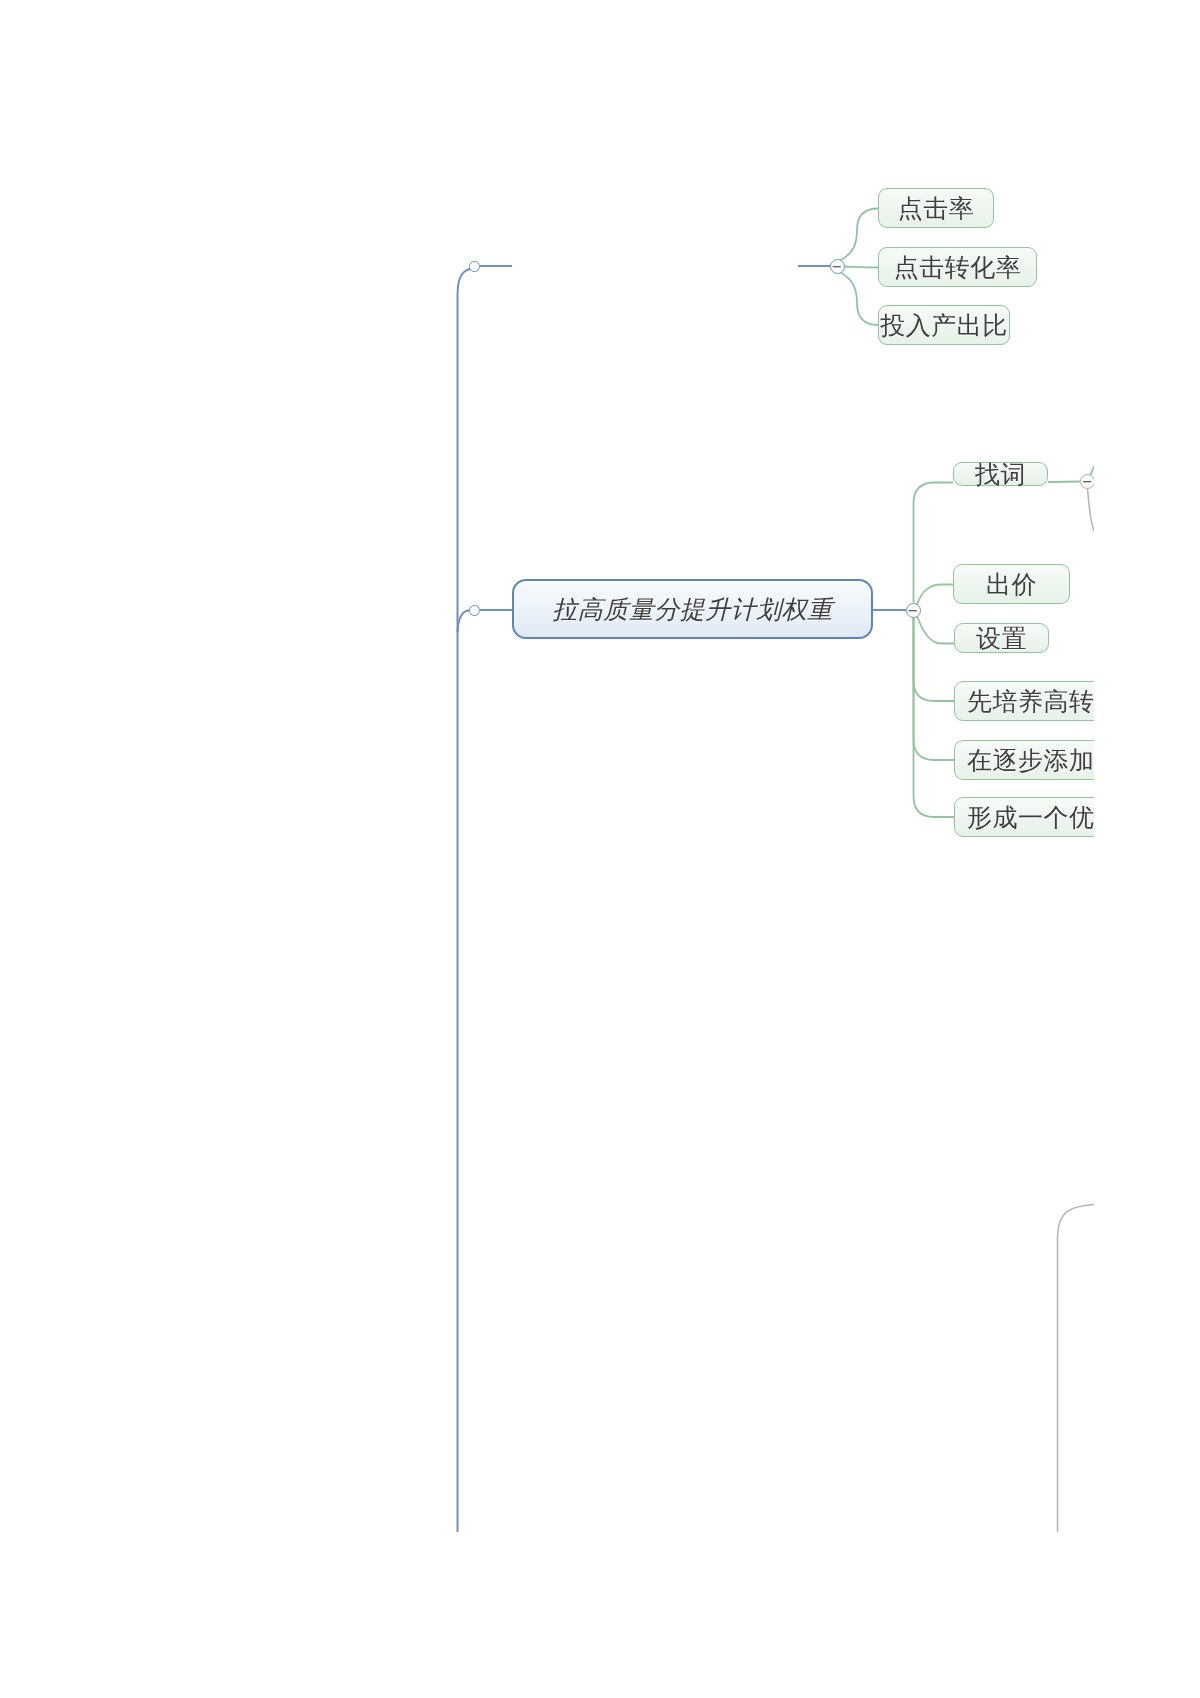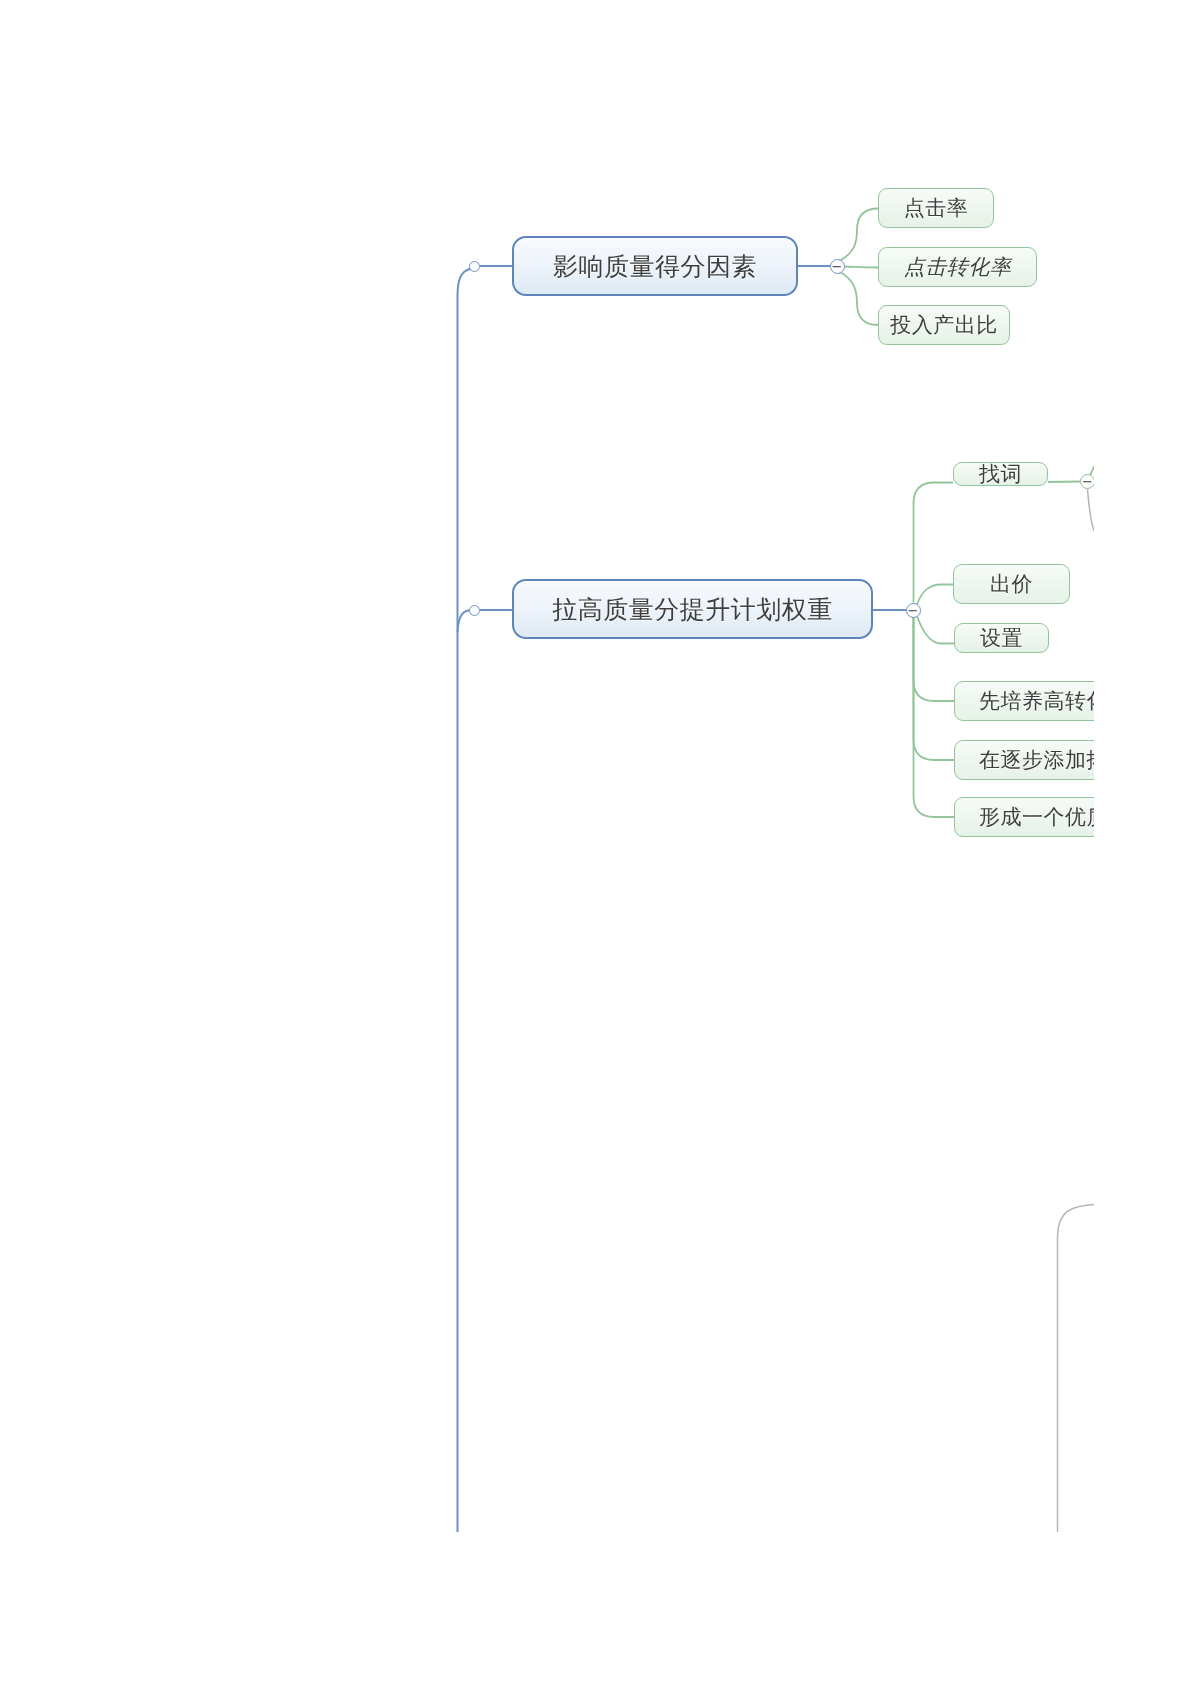--- a/index.html
+++ b/index.html
@@ -20,21 +20,21 @@
   }
   .node.main{
     border:2.2px solid #5e85ba;border-radius:14px;
     background:linear-gradient(180deg,#f7fafd 0%,#eef4fa 45%,#dfe9f4 100%);
     font-size:25px;letter-spacing:0.5px;
     box-shadow:inset 0 1px 0 rgba(255,255,255,.9);
   }
   .node.sub{
     border:1.8px solid #92c59b;border-radius:9px;
     background:linear-gradient(180deg,#f7fbf7 0%,#eef6ef 50%,#e6f2e8 100%);
-    font-size:21px;letter-spacing:0.5px;
+    font-size:25px;letter-spacing:0.5px;
   }
   .dot{
     position:absolute;width:11px;height:11px;border-radius:50%;
     background:#ffffff;border:1.6px solid #6d91c2;box-sizing:border-box;
   }
   .expander{
     position:absolute;width:15px;height:15px;border-radius:50%;
     background:#ffffff;box-sizing:border-box;
     display:flex;align-items:center;justify-content:center;
     font-size:13px;line-height:13px;color:#3e3e3e;cursor:pointer;
@@ -78,31 +78,28 @@
 
       <g fill="none" stroke="#b4b4b4" stroke-width="1.5" stroke-linecap="butt">
         <path d="M 1087.5,489 C 1089,504 1089.5,518 1094,531"></path>
         <path d="M 1094,1204.5 C 1072,1206 1057.5,1210 1057.5,1238 L 1057.5,1532"></path>
       </g>
     </svg>
 
     <div class="dot" style="left:469px;top:260.5px;"></div>
     <div class="dot" style="left:469px;top:604.5px;"></div>
 
-    <div class="node main" style="left:512px;top:236px;width:286px;height:60px;">
-      <span>影响质量得分因素</span>
-    </div>
-    <div class="node main" style="left:512px;top:579px;width:361px;height:60px;">
+    <div class="node main" style="left:512px;top:579px;width:361px;height:60px;font-style:italic;">
       <span>拉高质量分提升计划权重</span>
     </div>
 
     <div class="node sub" style="left:878px;top:188px;width:116px;height:40px;">
       <span>点击率</span>
     </div>
-    <div class="node sub" style="left:878px;top:247px;width:159px;height:40px;font-style:italic;">
+    <div class="node sub" style="left:878px;top:247px;width:159px;height:40px;">
       <span>点击转化率</span>
     </div>
     <div class="node sub" style="left:878px;top:305px;width:132px;height:40px;">
       <span>投入产出比</span>
     </div>
 
     <div class="node sub" style="left:953px;top:462px;width:95px;height:24px;">
       <span>找词</span>
     </div>
     <div class="node sub" style="left:953px;top:564px;width:117px;height:40px;">

